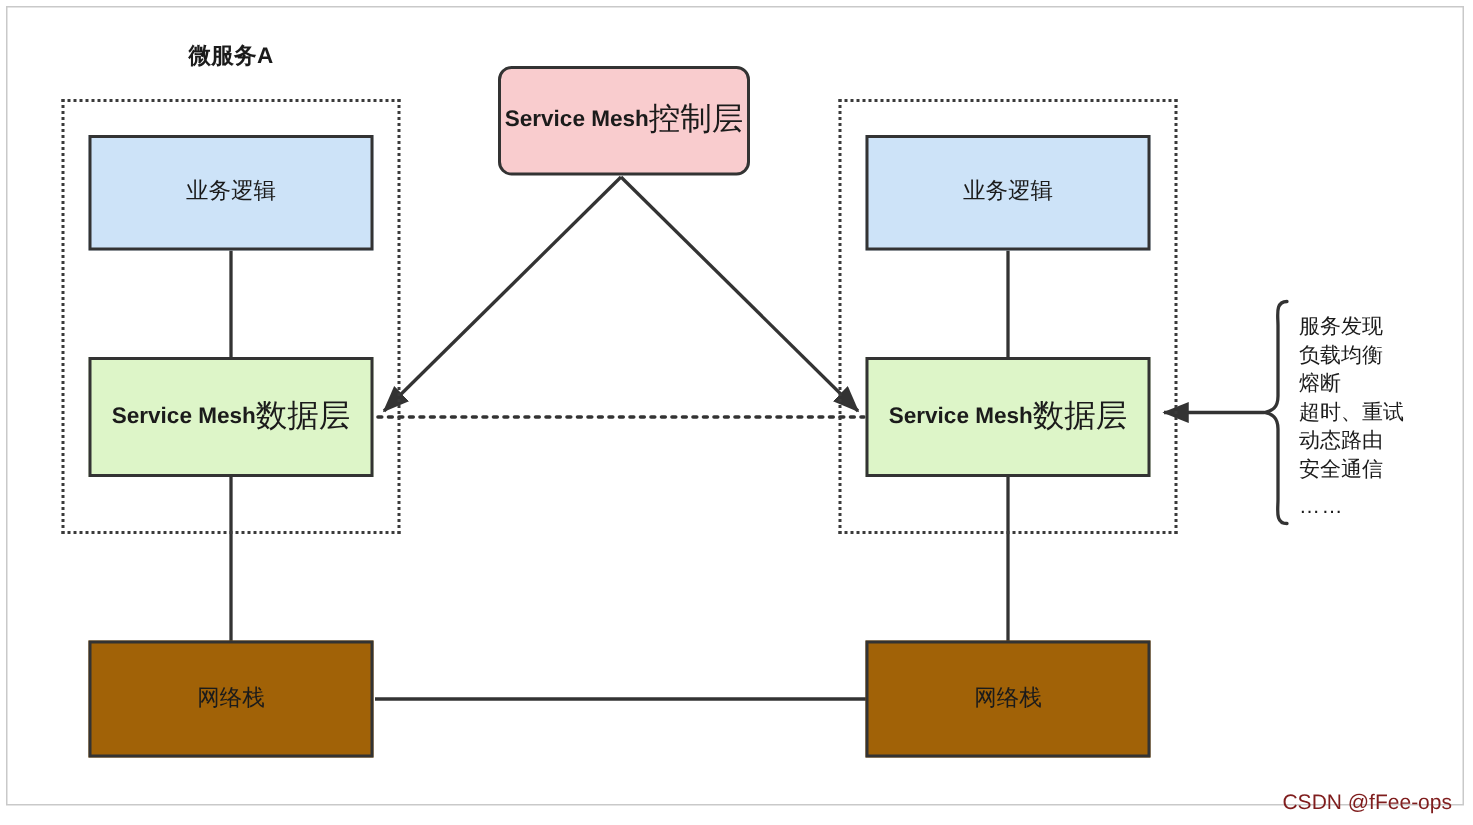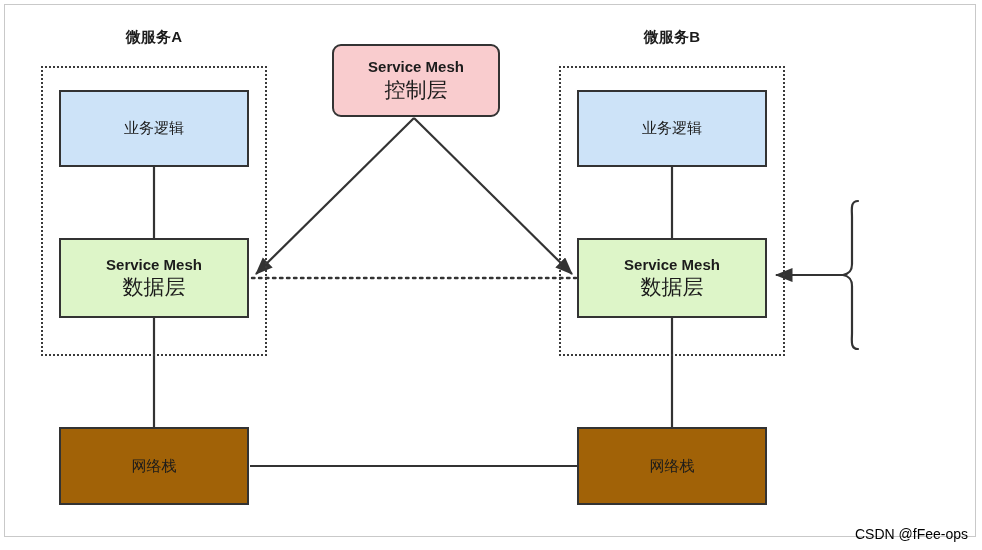--- a/index.html
+++ b/index.html
@@ -53,21 +53,21 @@
     border: 2px dotted #3a3a3a;
     box-sizing: border-box;
     background: transparent;
   }
   
   .node {
     position: absolute;
     box-sizing: border-box;
     border: 2px solid #333333;
     display: flex;
-    flex-direction: column;
+    flex-direction: row;
     align-items: center;
     justify-content: center;
     text-align: center;
     color: #1b1b1b;
     line-height: 1.25;
   }
   .node .l1 { font-size: 15px; }
   .node .l2 { font-size: 21px; }
   .node.bold .l1 { font-weight: bold; }
   .node-biz {
@@ -97,21 +97,21 @@
   .feature-list div { }
   .feature-dots {
     letter-spacing: 1px;
   }
   
   .watermark {
     position: absolute;
     right: 14px;
     bottom: 8px;
     font-size: 14px;
-    color: #000000;
+    color: #7f1d1d;
     white-space: nowrap;
   }
 </style>
 </head>
 <body>
 
 <div id="canvas">
 
   <div class="page-frame"></div>
 
@@ -144,21 +144,20 @@
              C 852 272, 848 274, 843 275
              C 848 276, 852 278, 852 286
              L 852 333
              C 852 340, 850 349, 858 349" fill="none" stroke="#333333" stroke-width="2.2" stroke-linecap="round" stroke-linejoin="round"></path>
 
     <line x1="843" y1="275" x2="776" y2="275" stroke="#333333" stroke-width="2.2" marker-end="url(#arrowhead)"></line>
   </svg>
 
   <div class="group-title" style="left:41px; top:28px; width:226px;">微服务A</div>
 
-  <div class="group-title" style="left:559px; top:28px; width:226px;">微服务B</div>
 
   <div class="service-boundary" style="left:41px; top:66px; width:226px; height:290px;"></div>
   <div class="service-boundary" style="left:559px; top:66px; width:226px; height:290px;"></div>
 
   <div class="node node-ctrl bold" style="left:332px; top:44px; width:168px; height:73px;">
     <span class="l1">Service Mesh</span>
     <span class="l2">控制层</span>
   </div>
 
   <div class="node node-biz" style="left:59px; top:90px; width:190px; height:77px;">
@@ -180,16 +179,25 @@
 
   <div class="node node-data bold" style="left:577px; top:238px; width:190px; height:80px;">
     <span class="l1">Service Mesh</span>
     <span class="l2">数据层</span>
   </div>
 
   <div class="node node-net" style="left:577px; top:427px; width:190px; height:78px;">
     <span class="l1">网络栈</span>
   </div>
 
+  <div class="feature-list" style="left:866px; top:208px;">
+    <div>服务发现</div>
+    <div>负载均衡</div>
+    <div>熔断</div>
+    <div>超时、重试</div>
+    <div>动态路由</div>
+    <div>安全通信</div>
+    <div class="feature-dots" style="margin-top:6px;">……</div>
+  </div>
 
   <div class="watermark">CSDN @fFee-ops</div>
 
 </div>
 
 </body></html>

